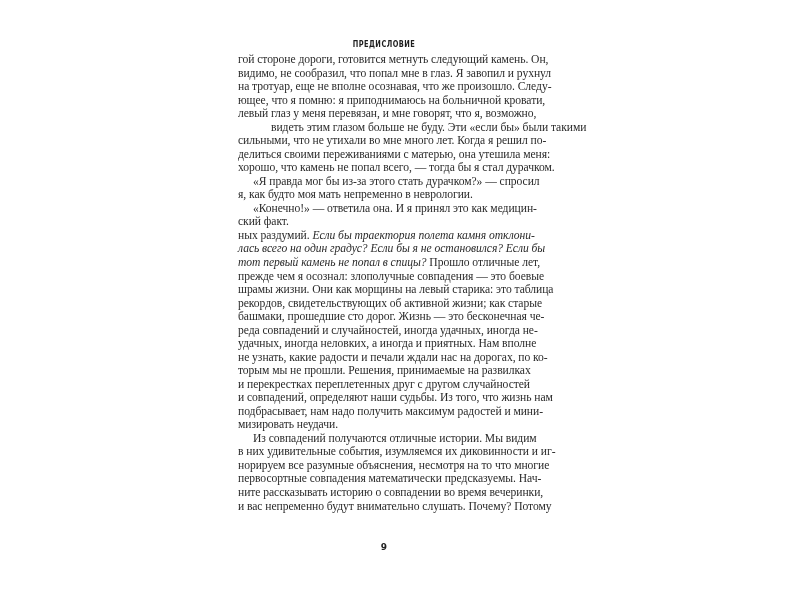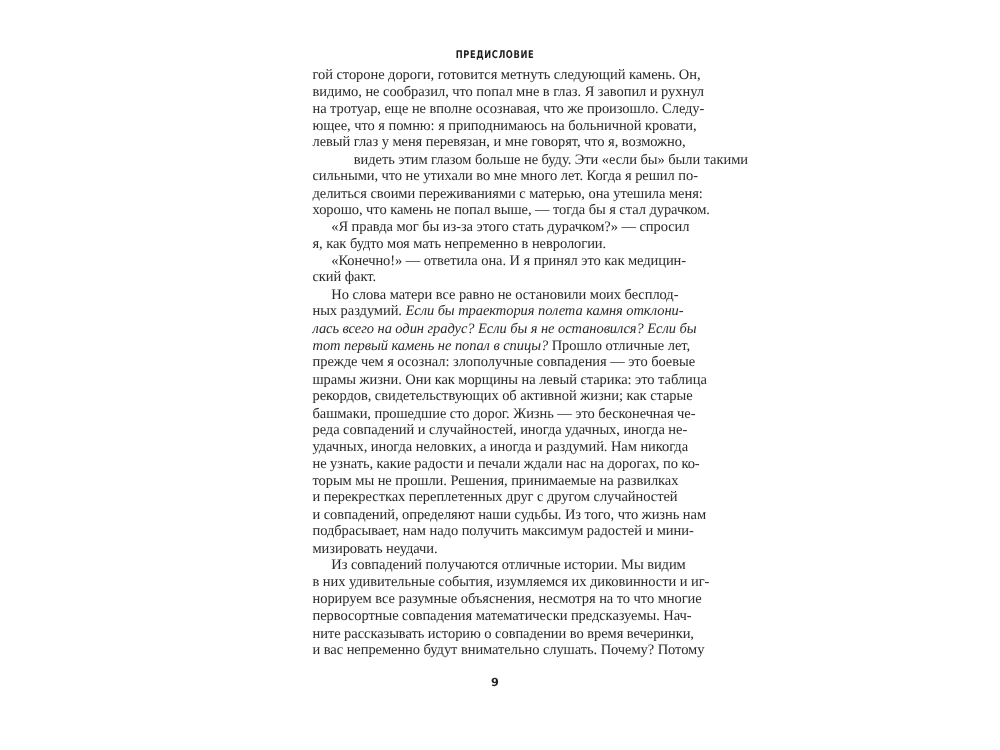--- a/index.html
+++ b/index.html
@@ -1,20 +1,20 @@
 <!DOCTYPE html>
 <html><head>
 <meta charset="utf-8">
 <style>
   html, body { margin: 0; padding: 0; }
   body {
     width: 800px; height: 600px; background: #ffffff; position: relative; overflow: hidden;
     font-family: "DejaVu Serif", "Liberation Serif", serif; color: #2a2a2a;
   }
-  .page { position: absolute; left: 250px; top: 0; width: 292px; height: 600px; }
+  .page { position: absolute; left: 238px; top: 0; width: 292px; height: 600px; }
   .running-head {
     position: absolute; top: 39px; left: 0; width: 100%; text-align: center;
     font-family: "DejaVu Sans", sans-serif; font-weight: bold; font-size: 8.5px;
     letter-spacing: 0.6px; color: #1e1e1e; transform: scaleX(0.78);
   }
   .body-text { position: absolute; top: 53px; left: 0; width: 292px; }
   .line {
     display: block; height: 18.35px; line-height: 18.35px; font-size: 11.6px;
     white-space: nowrap; text-align: justify; text-align-last: justify;
     font-family: "Liberation Serif", serif; letter-spacing: -0.05px;
@@ -34,35 +34,34 @@
   <div class="running-head">ПРЕДИСЛОВИЕ</div>
   <div class="body-text" id="body-text">
       <span class="line" style="height: 13.5429px; line-height: 13.5429px;">гой стороне дороги, готовится метнуть следующий камень. Он,</span>
       <span class="line" style="height: 13.5429px; line-height: 13.5429px;">видимо, не сообразил, что попал мне в глаз. Я завопил и рухнул</span>
       <span class="line" style="height: 13.5429px; line-height: 13.5429px;">на тротуар, еще не вполне осознавая, что же произошло. Следу-</span>
       <span class="line" style="height: 13.5429px; line-height: 13.5429px;">ющее, что я помню: я приподнимаюсь на больничной кровати,</span>
       <span class="line" style="height: 13.5429px; line-height: 13.5429px;">левый глаз у меня перевязан, и мне говорят, что я, возможно,</span>
       <span class="line" style="height: 13.5429px; line-height: 13.5429px; padding-left: 33px;">видеть этим глазом больше не буду. Эти «если бы» были такими</span>
       <span class="line" style="height: 13.5429px; line-height: 13.5429px;">сильными, что не утихали во мне много лет. Когда я решил по-</span>
       <span class="line" style="height: 13.5429px; line-height: 13.5429px;">делиться своими переживаниями с матерью, она утешила меня:</span>
-      <span class="line last" style="height: 13.5429px; line-height: 13.5429px;">хорошо, что камень не попал выше, — тогда бы я стал дурачком.</span>
+      <span class="line last" style="height: 13.5429px; line-height: 13.5429px;">хорошо, что камень не попал всего, — тогда бы я стал дурачком.</span>
       <span class="line indent" style="height: 13.5429px; line-height: 13.5429px;">«Я правда мог бы из-за этого стать дурачком?» — спросил</span>
       <span class="line last" style="height: 13.5429px; line-height: 13.5429px;">я, как будто моя мать непременно в неврологии.</span>
       <span class="line indent" style="height: 13.5429px; line-height: 13.5429px;">«Конечно!» — ответила она. И я принял это как медицин-</span>
       <span class="line last" style="height: 13.5429px; line-height: 13.5429px;">ский факт.</span>
-      <span class="line indent" style="height: 13.5429px; line-height: 13.5429px;">Но слова матери все равно не остановили моих бесплод-</span>
       <span class="line" style="height: 13.5429px; line-height: 13.5429px;"><span>ных раздумий. </span><span class="it">Если бы траектория полета камня отклони-</span></span>
       <span class="line" style="height: 13.5429px; line-height: 13.5429px;"><span class="it">лась всего на один градус? Если бы я не остановился? Если бы</span></span>
       <span class="line" style="height: 13.5429px; line-height: 13.5429px;"><span class="it">тот первый камень не попал в спицы?</span><span> Прошло отличные лет,</span></span>
       <span class="line" style="height: 13.5429px; line-height: 13.5429px;">прежде чем я осознал: злополучные совпадения — это боевые</span>
       <span class="line" style="height: 13.5429px; line-height: 13.5429px;">шрамы жизни. Они как морщины на левый старика: это таблица</span>
       <span class="line" style="height: 13.5429px; line-height: 13.5429px;">рекордов, свидетельствующих об активной жизни; как старые</span>
       <span class="line" style="height: 13.5429px; line-height: 13.5429px;">башмаки, прошедшие сто дорог. Жизнь — это бесконечная че-</span>
       <span class="line" style="height: 13.5429px; line-height: 13.5429px;">реда совпадений и случайностей, иногда удачных, иногда не-</span>
-      <span class="line" style="height: 13.5429px; line-height: 13.5429px;">удачных, иногда неловких, а иногда и раздумий. Нам никогда</span>
+      <span class="line" style="height: 13.5429px; line-height: 13.5429px;">удачных, иногда неловких, а иногда и приятных. Нам вполне</span>
       <span class="line" style="height: 13.5429px; line-height: 13.5429px;">не узнать, какие радости и печали ждали нас на дорогах, по ко-</span>
       <span class="line" style="height: 13.5429px; line-height: 13.5429px;">торым мы не прошли. Решения, принимаемые на развилках</span>
       <span class="line" style="height: 13.5429px; line-height: 13.5429px;">и перекрестках переплетенных друг с другом случайностей</span>
       <span class="line" style="height: 13.5429px; line-height: 13.5429px;">и совпадений, определяют наши судьбы. Из того, что жизнь нам</span>
       <span class="line" style="height: 13.5429px; line-height: 13.5429px;">подбрасывает, нам надо получить максимум радостей и мини-</span>
       <span class="line last" style="height: 13.5429px; line-height: 13.5429px;">мизировать неудачи.</span>
       <span class="line indent" style="height: 13.5429px; line-height: 13.5429px;">Из совпадений получаются отличные истории. Мы видим</span>
       <span class="line" style="height: 13.5429px; line-height: 13.5429px;">в них удивительные события, изумляемся их диковинности и иг-</span>
       <span class="line" style="height: 13.5429px; line-height: 13.5429px;">норируем все разумные объяснения, несмотря на то что многие</span>
       <span class="line" style="height: 13.5429px; line-height: 13.5429px;">первосортные совпадения математически предсказуемы. Нач-</span>

